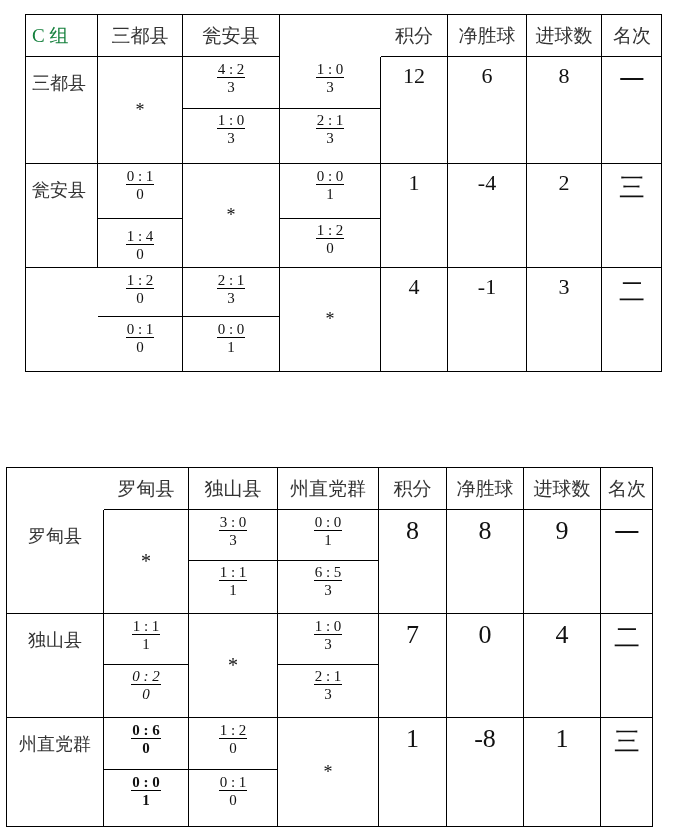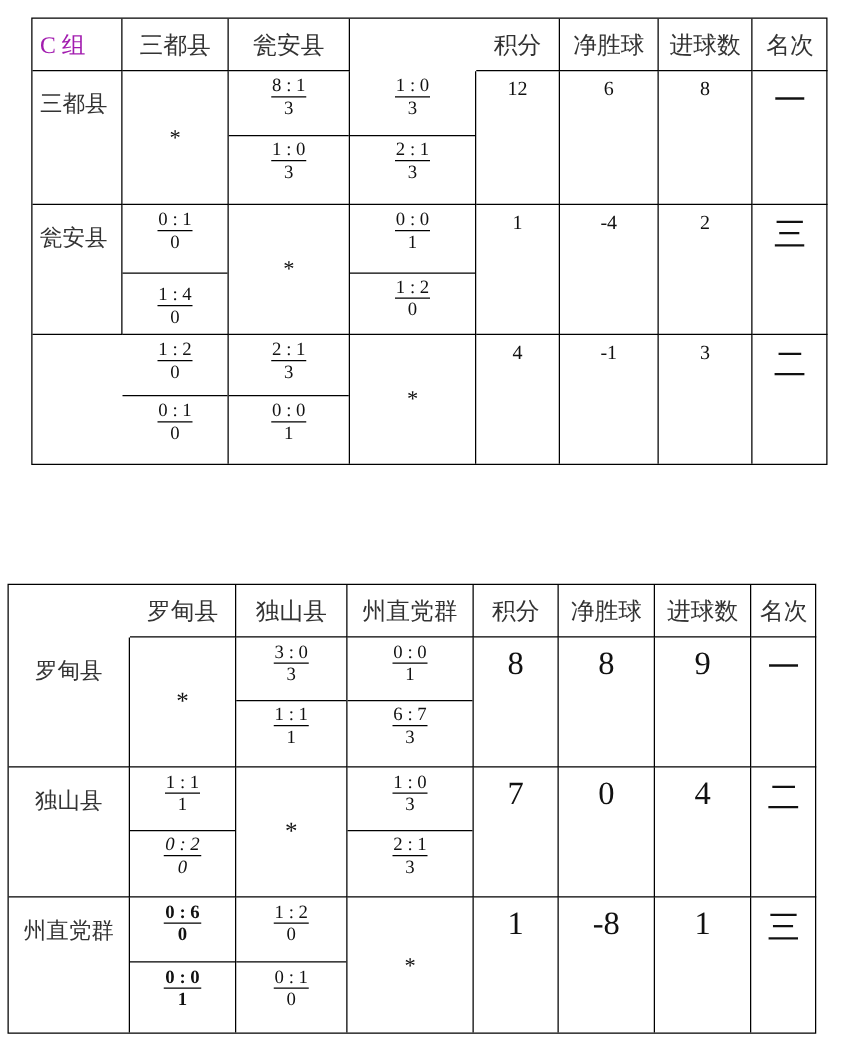--- a/index.html
+++ b/index.html
@@ -19,21 +19,21 @@
     .cell {
       position: absolute;
       box-sizing: border-box;
       border-right: 1.2px solid #000;
       border-bottom: 1.2px solid #000;
     }
     .hdr {
       display: flex; align-items: center; justify-content: center;
       font-size: 19px; color: #333;
     }
-    .hdr.first { justify-content: flex-start; padding-left: 6px; color: #a21caf; }
+    .hdr.first { justify-content: flex-start; padding-left: 6px; color: #15803d; }
     .team {
       font-size: 18px; color: #333; text-align: center; padding-top: 8px; line-height: 36px;
     }
     .team.left { text-align: left; padding-left: 6px; }
     .star {
       display: flex; align-items: center; justify-content: center;
       font-size: 18px;
     }
     .half {
       position: absolute; left: 0; right: 0;
@@ -43,21 +43,21 @@
     }
     .half.top { top: 0; border-bottom: 1.2px solid #000; }
     .half.bot { bottom: 0; }
     .frac {
       display: inline-flex; flex-direction: column; align-items: center;
       font-size: 15px; line-height: 16px;
     }
     .frac .num { border-bottom: 1.2px solid #000; padding: 0 1px; }
     .frac .den { padding-top: 1px; }
     .stat {
-      text-align: center; font-size: 16px; padding-top: 6px;
+      text-align: center; font-size: 22px; padding-top: 6px;
     }
     .stat.big { font-size: 26px; }
     .rank {
       text-align: center; font-size: 26px; padding-top: 6px;
       font-family: "DejaVu Sans", sans-serif; font-weight: 200;
     }
   </style>
 </head>
 <body>
 
@@ -71,21 +71,21 @@
   <div class="cell hdr" style="left:501px;top:0;width:75px;height:42px;">进球数</div>
   <div class="cell hdr" style="left:576px;top:0;width:60px;height:42px;border-right:none;">名次</div>
 
   <div class="cell team left" style="left:0;top:42px;width:72px;height:107px;">三都县</div>
   <div class="cell star" style="left:72px;top:42px;width:85px;height:107px;">
       <span>*</span>
     </div>
   <div class="cell" style="left:157px;top:42px;width:97px;height:107px;">
     <div class="half top" style="height:52px;">
         <span class="frac">
-          <span class="num">8 : 1</span>
+          <span class="num">4 : 2</span>
           <span class="den">3</span>
         </span>
       </div>
     <div class="half bot" style="height:55px;">
         <span class="frac">
           <span class="num">1 : 0</span>
           <span class="den">3</span>
         </span>
       </div>
   </div>
@@ -212,21 +212,21 @@
   </div>
   <div class="cell" style="left:271px;top:42px;width:101px;height:104px;">
     <div class="half top" style="height:51px;">
         <span class="frac">
           <span class="num">0 : 0</span>
           <span class="den">1</span>
         </span>
       </div>
     <div class="half bot" style="height:53px;">
         <span class="frac">
-          <span class="num">6 : 7</span>
+          <span class="num">6 : 5</span>
           <span class="den">3</span>
         </span>
       </div>
   </div>
   <div class="cell stat big" style="left:372px;top:42px;width:68px;height:104px;">8</div>
   <div class="cell stat big" style="left:440px;top:42px;width:77px;height:104px;">8</div>
   <div class="cell stat big" style="left:517px;top:42px;width:77px;height:104px;">9</div>
   <div class="cell rank" style="left:594px;top:42px;width:52px;height:104px;border-right:none;">一</div>
 
   <div class="cell team" style="left:0;top:146px;width:97px;height:104px;">独山县</div>

